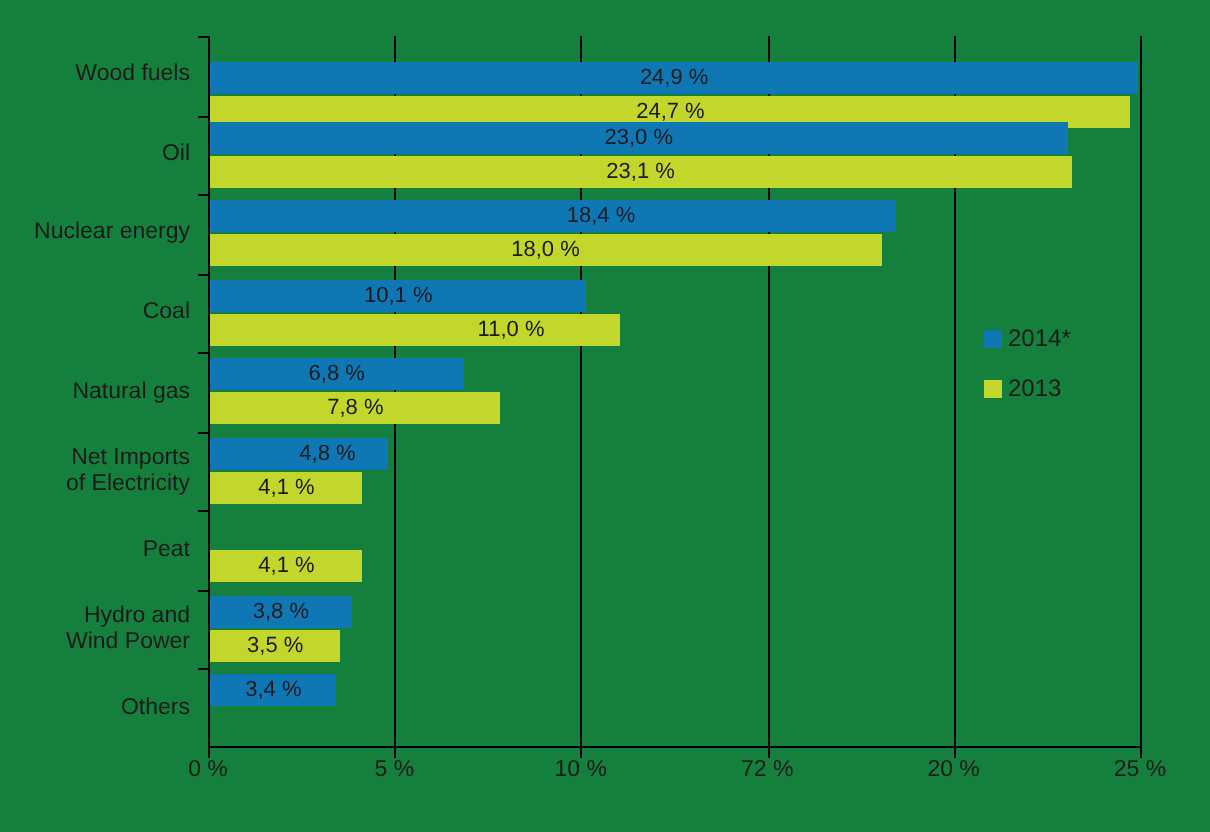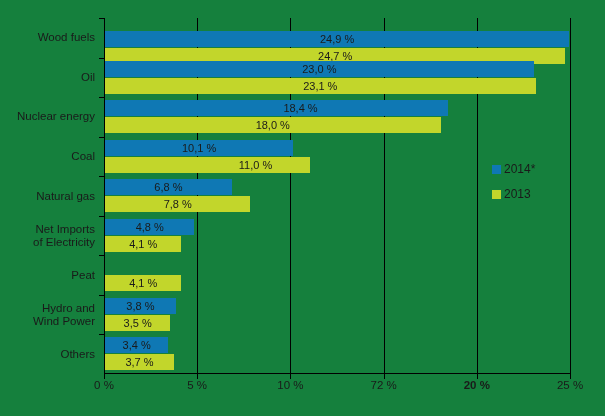--- a/index.html
+++ b/index.html
@@ -240,21 +240,21 @@
             <div class="bar-value" style="left: 0px; width: 126.752px;">6,8 %</div>
           </div>
           <div class="bar-row series-1" style="width: 145.392px;">
             <div class="bar-rect c-green" style="width: 145.392px;"></div>
             <div class="bar-value" style="left: 0px; width: 145.392px;">7,8 %</div>
           </div>
         </div>
         <div class="bar-group" style="top: 199.778px;">
           <div class="bar-row series-0" style="width: 89.472px;">
             <div class="bar-rect c-blue" style="width: 89.472px;"></div>
-            <div class="bar-value" style="left: 0px; width: 89.472px;">4,8 %</div>
+            <div class="bar-value" style="left: 0px; width: 89.472px; padding-left: 14px;">4,8 %</div>
           </div>
           <div class="bar-row series-1" style="width: 76.424px;">
             <div class="bar-rect c-green" style="width: 76.424px;"></div>
             <div class="bar-value" style="left: 0px; width: 76.424px;">4,1 %</div>
           </div>
         </div>
         <div class="bar-group" style="top: 239.333px;">
           <div class="bar-row series-1" style="width: 76.424px;">
             <div class="bar-rect c-green" style="width: 76.424px;"></div>
             <div class="bar-value" style="left: 0px; width: 76.424px;">4,1 %</div>
@@ -267,44 +267,40 @@
           </div>
           <div class="bar-row series-1" style="width: 65.24px;">
             <div class="bar-rect c-green" style="width: 65.24px;"></div>
             <div class="bar-value" style="left: 0px; width: 65.24px;">3,5 %</div>
           </div>
         </div>
         <div class="bar-group" style="top: 318.444px;">
           <div class="bar-row series-0" style="width: 63.376px;">
             <div class="bar-rect c-blue" style="width: 63.376px;"></div>
             <div class="bar-value" style="left: 0px; width: 63.376px;">3,4 %</div>
-          </div>
-          <div class="bar-row series-1" style="width: 68.968px;">
-            <div class="bar-rect c-green" style="width: 68.968px;"></div>
-            <div class="bar-value" style="left: 0px; width: 68.968px;">3,7 %</div>
           </div>
         </div>
       </div>
     <div class="axis-line-x"></div>
   </div>
 
   <div id="x-ticks">
       <div class="xtick" style="left: 104px; top: 374px;"></div>
       <div class="xtick" style="left: 197.2px; top: 374px;"></div>
       <div class="xtick" style="left: 290.4px; top: 374px;"></div>
       <div class="xtick" style="left: 383.6px; top: 374px;"></div>
       <div class="xtick" style="left: 476.8px; top: 374px;"></div>
       <div class="xtick" style="left: 570px; top: 374px;"></div>
     </div>
   <div id="x-labels">
       <div class="xlabel" style="left: 104px;">0 %</div>
       <div class="xlabel" style="left: 197.2px;">5 %</div>
       <div class="xlabel" style="left: 290.4px;">10 %</div>
       <div class="xlabel" style="left: 383.6px;">72 %</div>
-      <div class="xlabel" style="left: 476.8px; font-weight: bold;">20 %</div>
+      <div class="xlabel" style="left: 476.8px;">20 %</div>
       <div class="xlabel" style="left: 570px;">25 %</div>
     </div>
 
   <div id="legend">
       <div class="legend-item">
         <span class="legend-swatch c-blue"></span>
         <span class="legend-text">2014*</span>
       </div>
       <div class="legend-item">
         <span class="legend-swatch c-green"></span>

